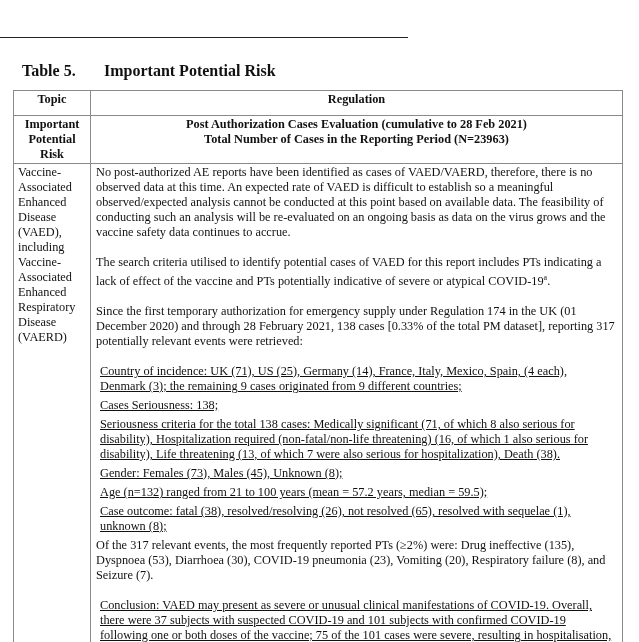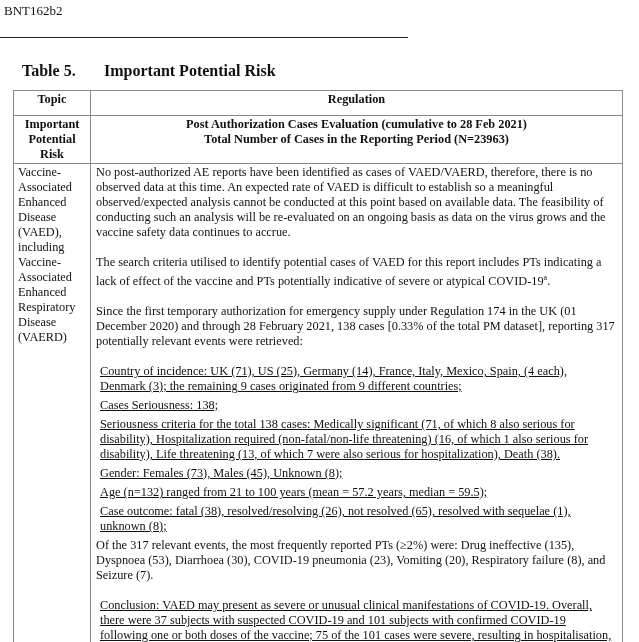--- a/index.html
+++ b/index.html
@@ -17,21 +17,20 @@
   .h-row th { height:22px;margin-top:24px; }
   .sub-row td { font-weight:bold; text-align:center; height:42px; }
   .topic { padding-left:4px !important; }
   .desc p { margin:0 2px 15px 0; }
   .desc p.tight { margin:4px;text-decoration:underline; }
 </style>
 </head>
 <body>
 
 <div class="hdr">
-  <div>BNT162b2</div>
 </div>
 <div class="hdr-rule"></div>
 
 <div class="title">
   <span class="num">Table 5.</span><span>Important Potential Risk</span>
 </div>
 
 <table class="risk">
   <colgroup>
       <col class="c1">

